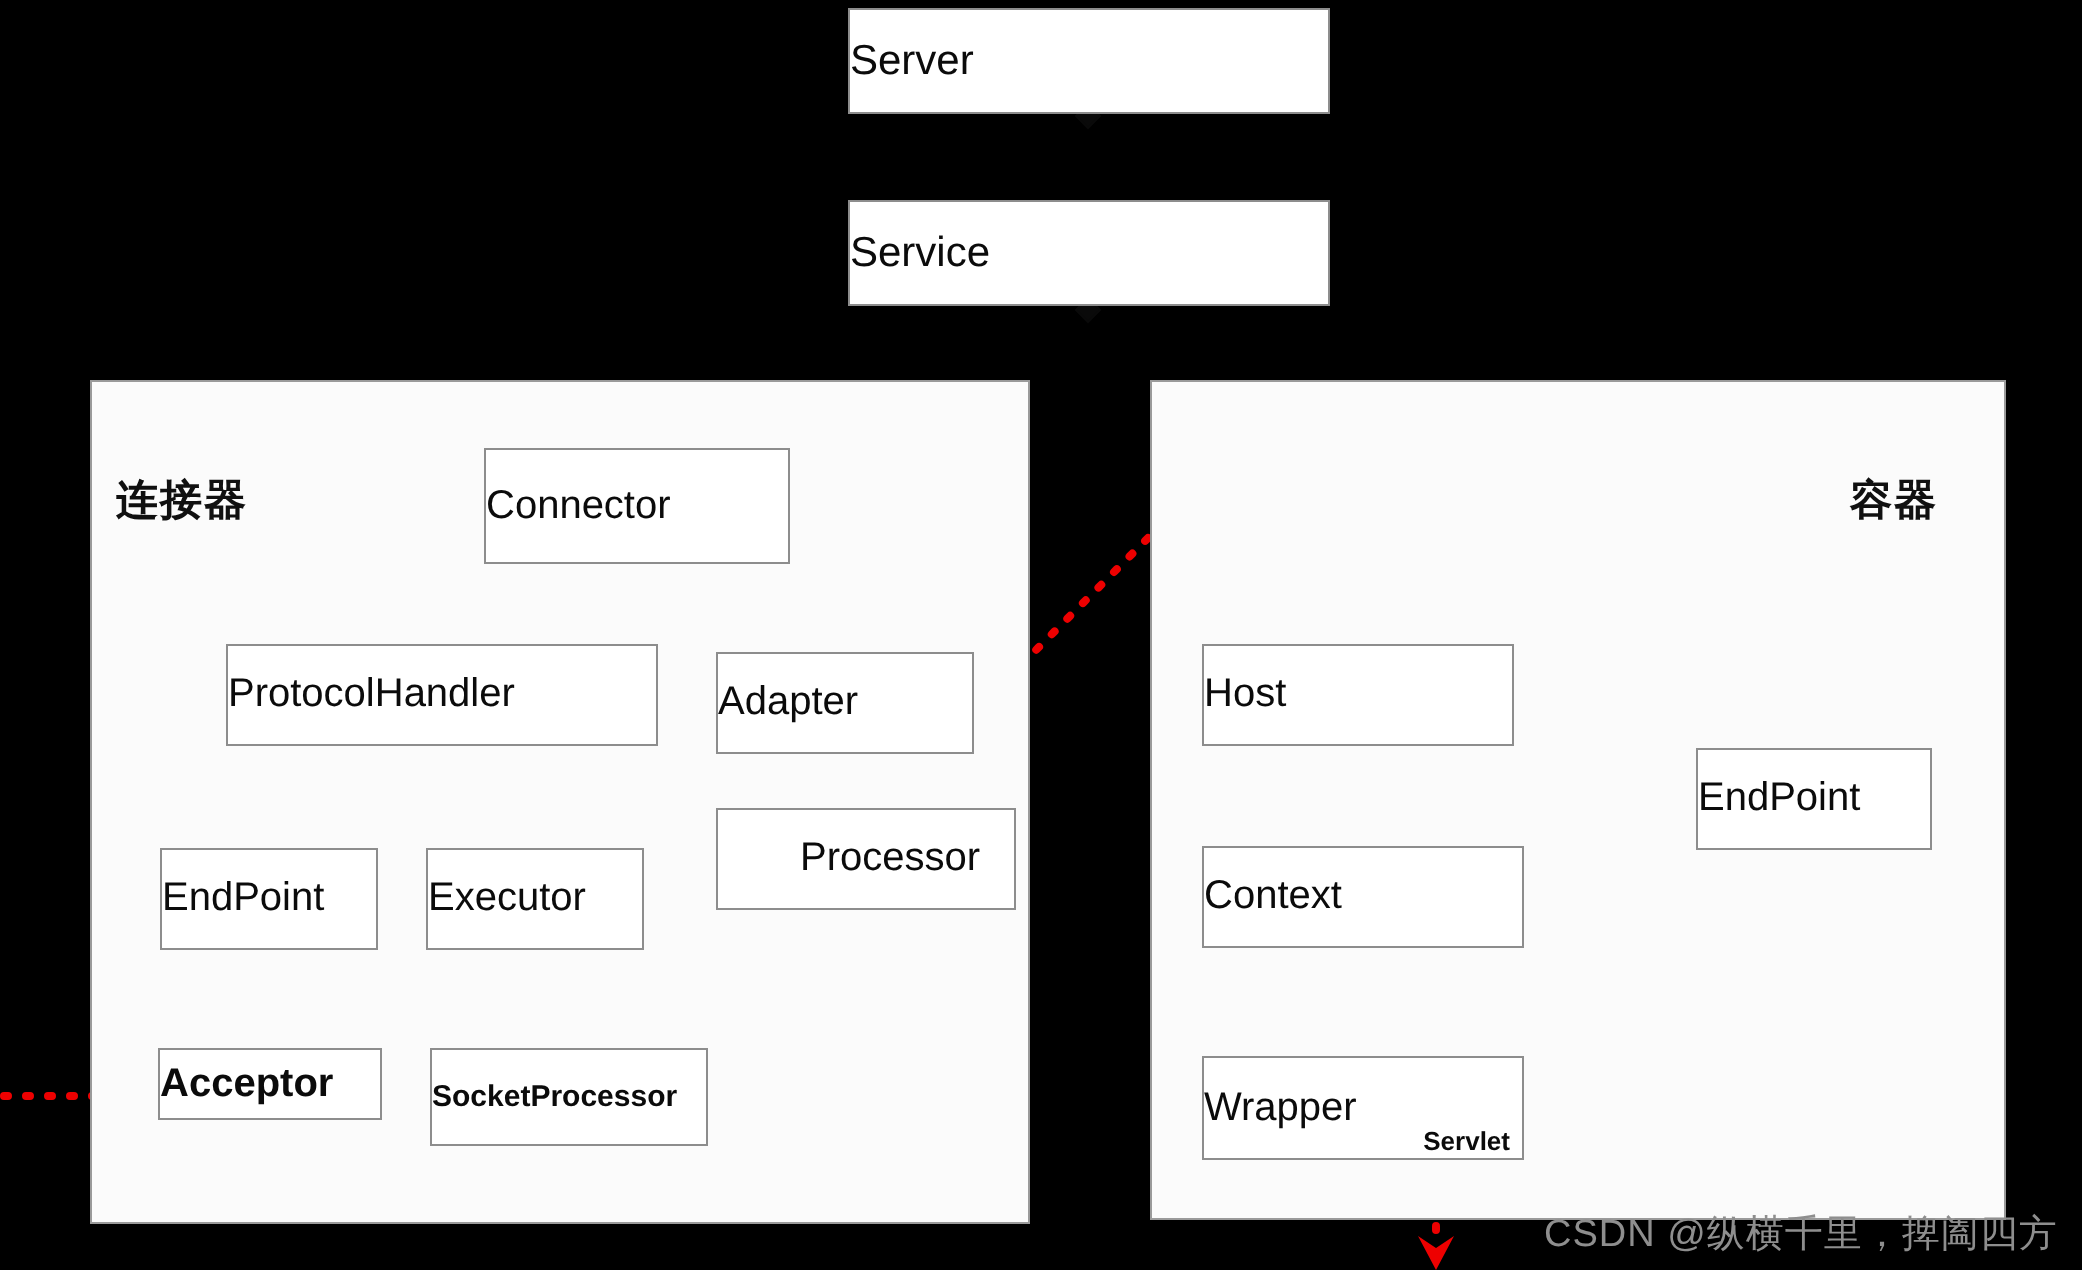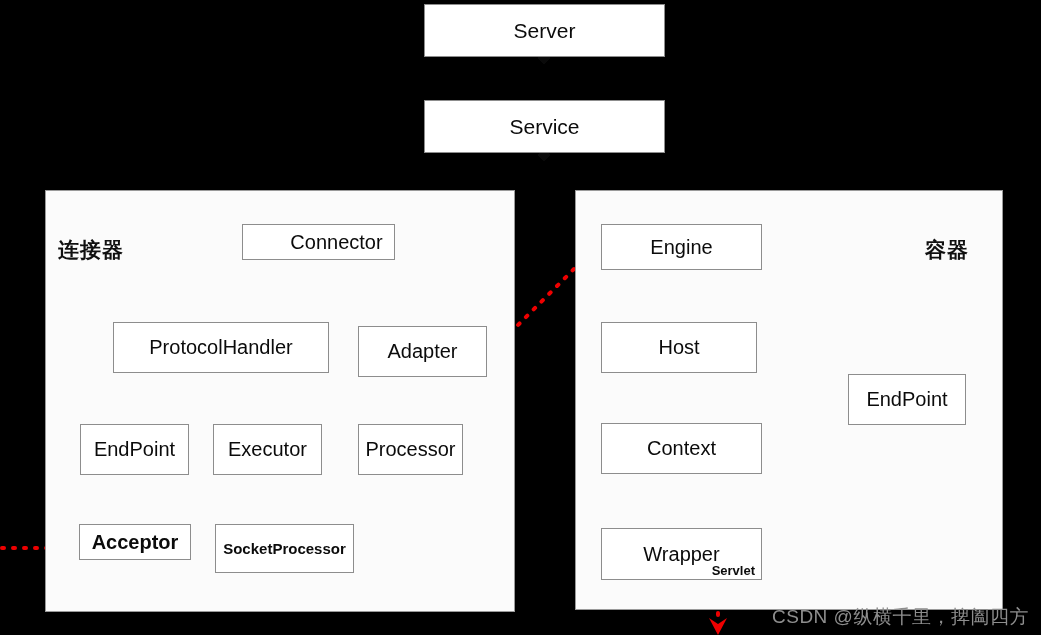--- a/index.html
+++ b/index.html
@@ -40,21 +40,20 @@
     white-space: nowrap;
     margin-top: 36px;
   }
   .node {
     position: absolute;
     background: #ffffff;
     border: 1px solid #8d8d8d;
     box-sizing: border-box;
     display: flex;
     align-items: center;
-    justify-content: center;
     color: #0b0b0b;
     font-size: 20px;
     font-weight: normal;
     white-space: nowrap;
   }
   .node.small {
     font-size: 15px;
     font-weight: bold;
   }
   .node.big {
@@ -159,59 +158,56 @@
   </div>
 
   <div class="node big" style="left:424px; top:100px; width:241px; height:53px;">
     <span>Service</span>
   </div>
 
   <div class="panel" style="left:45px; top:190px; width:470px; height:422px;"></div>
 
   <div class="panel-title" style="left:58px; top:200px;">连接器</div>
 
-  <div class="node" style="left:242px; top:224px; width:153px; height:36px;padding-left:36px;">
+  <div class="node" style="left:242px; top:224px; width:153px; height:58px;">
     <span>Connector</span>
   </div>
 
   <div class="node" style="left:113px; top:322px; width:216px; height:51px;">
     <span>ProtocolHandler</span>
   </div>
 
   <div class="node" style="left:358px; top:326px; width:129px; height:51px;">
     <span>Adapter</span>
   </div>
 
   <div class="node" style="left:80px; top:424px; width:109px; height:51px;">
     <span>EndPoint</span>
   </div>
 
   <div class="node" style="left:213px; top:424px; width:109px; height:51px;">
     <span>Executor</span>
   </div>
 
-  <div class="node" style="left:358px; top:424px; width:105px; height:51px;">
+  <div class="node" style="left:358px; top:404px; width:150px; height:51px;padding-left:41px;">
     <span>Processor</span>
   </div>
 
   <div class="node" style="left:79px; top:524px; width:112px; height:36px;font-weight:bold;">
     <span>Acceptor</span>
   </div>
 
   <div class="node small" style="left:215px; top:524px; width:139px; height:49px;">
     <span>SocketProcessor</span>
   </div>
 
   <div class="panel" style="left:575px; top:190px; width:428px; height:420px;"></div>
 
   <div class="panel-title" style="left:925px; top:200px;">容器</div>
 
-  <div class="node" style="left:601px; top:224px; width:161px; height:46px;">
-    <span>Engine</span>
-  </div>
 
   <div class="node" style="left:601px; top:322px; width:156px; height:51px;">
     <span>Host</span>
   </div>
 
   <div class="node" style="left:601px; top:423px; width:161px; height:51px;">
     <span>Context</span>
   </div>
 
   <div class="node wrapper-node" style="left:601px; top:528px; width:161px; height:52px;">

